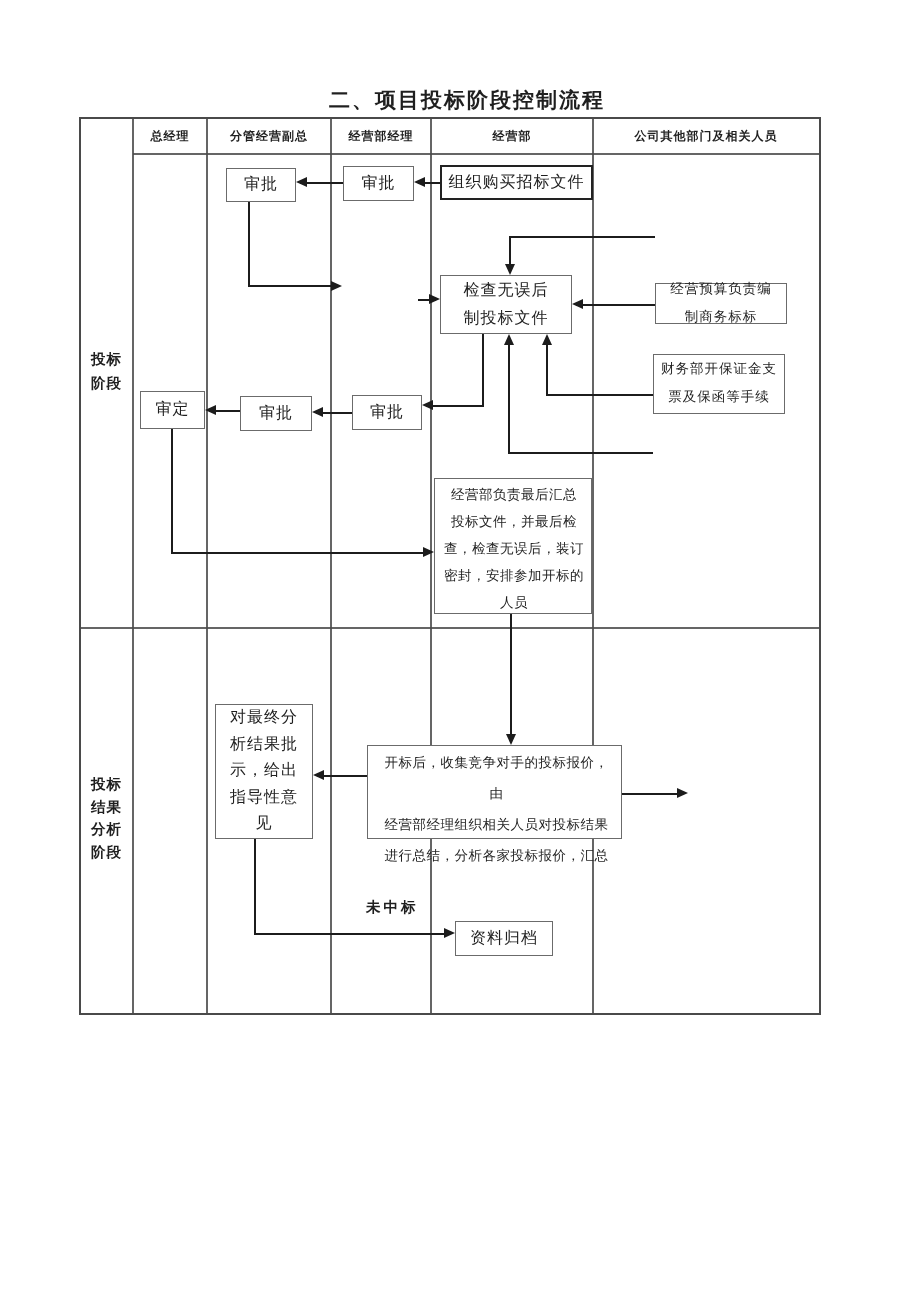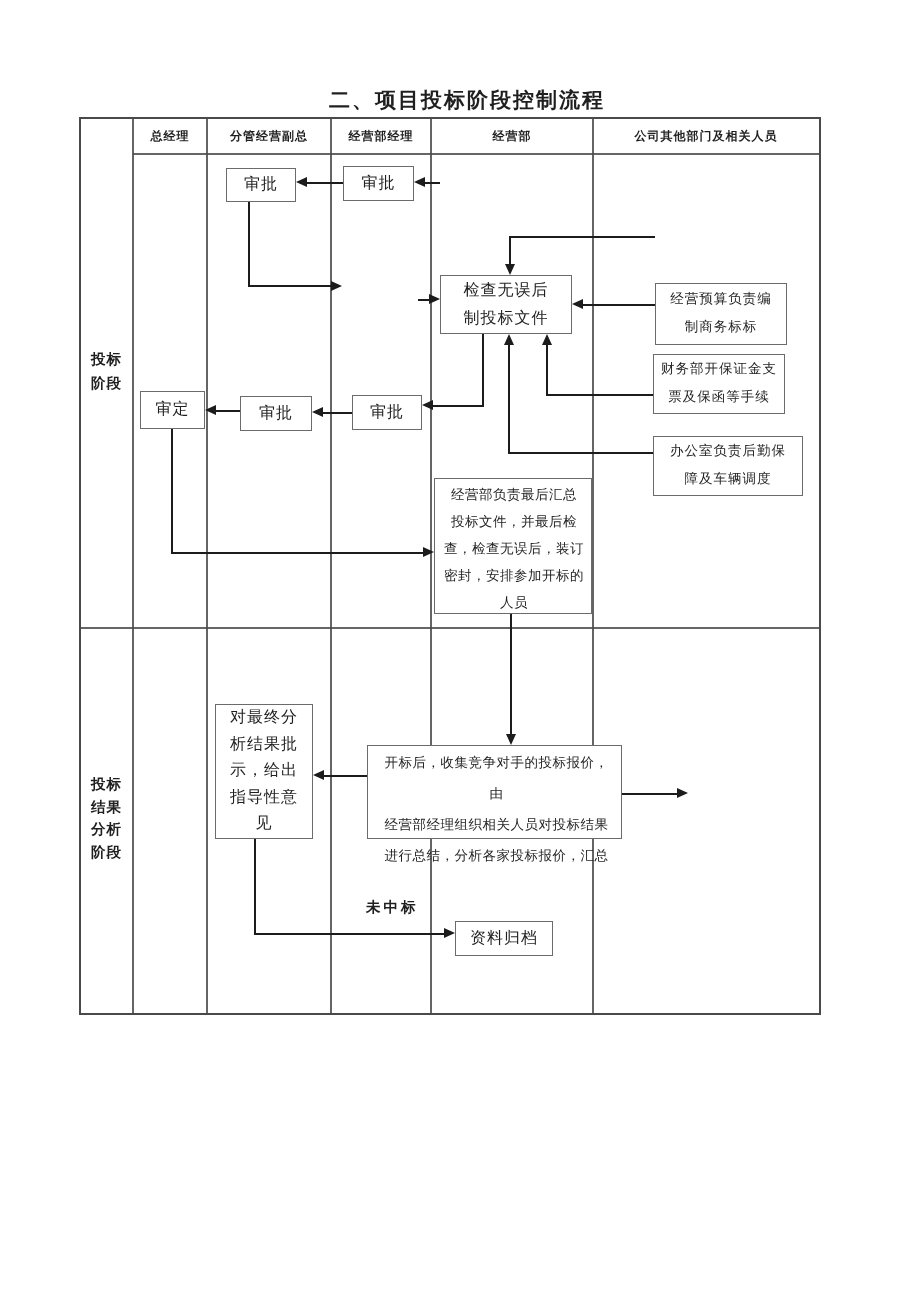--- a/index.html
+++ b/index.html
@@ -73,28 +73,27 @@
 
   <div class="stage" style="top:312px">投标
 阶段</div>
   <div class="stage" style="top:738px;line-height:22.5px">投标
 结果
 分析
 阶段</div>
 
   <div class="node" style="left:226px;top:132px;width:70px;height:34px">审批</div>
   <div class="node" style="left:343px;top:130px;width:71px;height:35px">审批</div>
+  <div class="node thick" style="left:440px;top:129px;width:153px;height:35px">组织购买招标文件</div>
   <div class="node" style="left:440px;top:239px;width:132px;height:59px">检查无误后
 制投标文件</div>
-  <div class="node" style="left:655px;top:247px;width:132px;height:62px;font-size:13.5px">经营预算负责编
+  <div class="node" style="left:655px;top:247px;width:132px;height:41px;font-size:13.5px">经营预算负责编
 制商务标标</div>
   <div class="node" style="left:653px;top:318px;width:132px;height:60px;font-size:13.5px">财务部开保证金支
 票及保函等手续</div>
-  <div class="node" style="left:653px;top:400px;width:150px;height:60px;font-size:13.5px">办公室负责后勤保
-障及车辆调度</div>
   <div class="node" style="left:140px;top:355px;width:65px;height:38px">审定</div>
   <div class="node" style="left:240px;top:360px;width:72px;height:35px">审批</div>
   <div class="node" style="left:352px;top:359px;width:70px;height:35px">审批</div>
   <div class="node left" style="left:434px;top:442px;width:158px;height:136px;font-size:13.5px;line-height:27px;padding:3px 4px 0 9px;letter-spacing:0.5px">经营部负责最后汇总
 投标文件，并最后检
 查，检查无误后，装订
 密封，安排参加开标的
 人员</div>
 
   <div class="node" style="left:215px;top:668px;width:98px;height:135px;line-height:26.5px">对最终分

